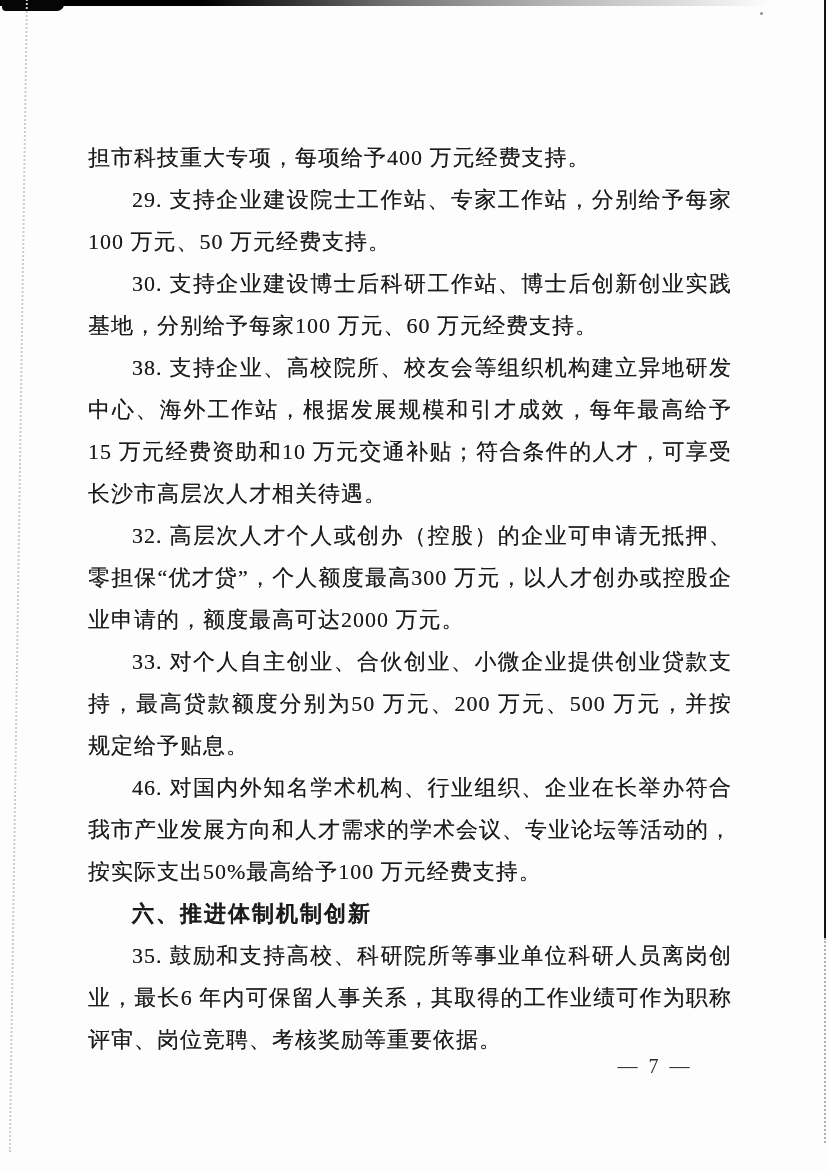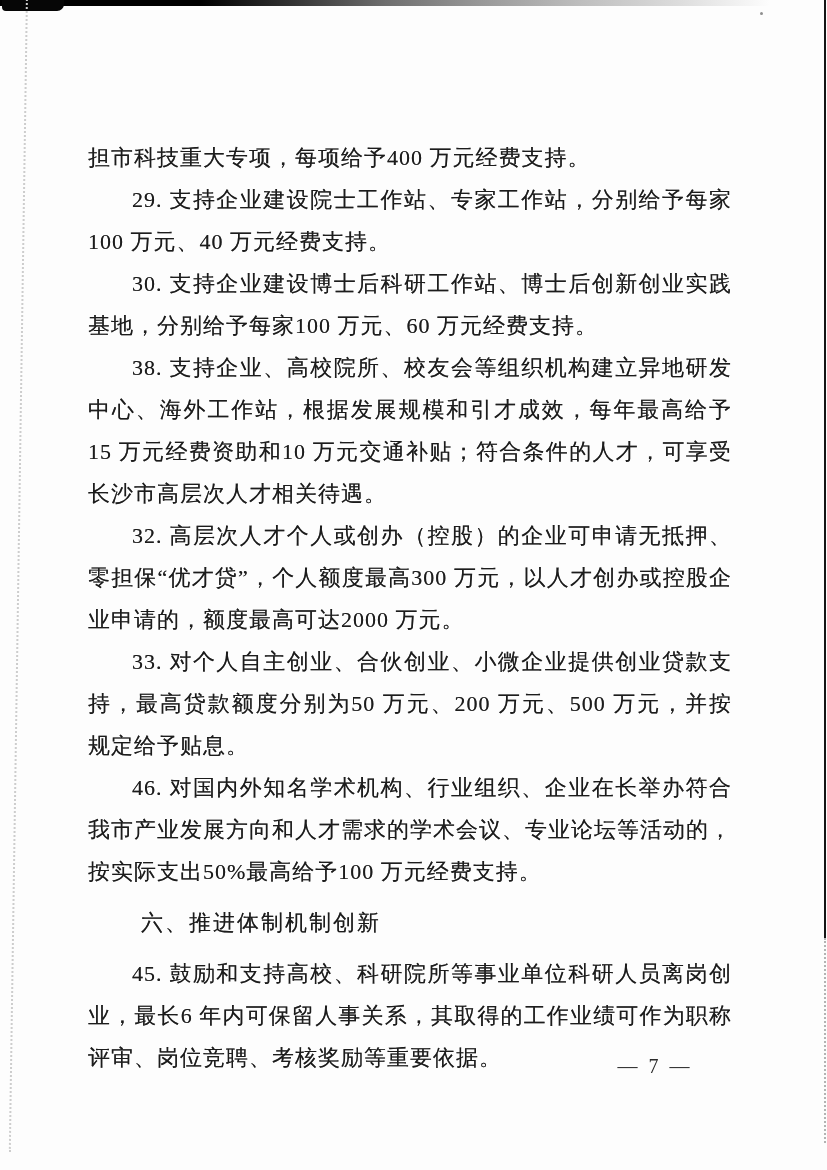--- a/index.html
+++ b/index.html
@@ -72,25 +72,25 @@
     text-shadow: 0 0 0.6px rgba(25,25,25,0.65);
   }
   .content p {
     margin: 0;
     text-indent: 2em;
   }
   .content p.continuation {
     text-indent: 0;
   }
   .content h2.section-heading {
-    margin: 9px;
+    margin: 0;
     text-indent: 2em;
     font-size: 22px;
     line-height: 42px;
-    font-weight: normal;
+    font-weight: bold;
     font-family: "Liberation Sans", sans-serif;
     letter-spacing: 2px;
   }
   .page-number {
     position: absolute;
     top: 1051px;
     left: 600px;
     width: 110px;
     text-align: center;
     font-size: 20px;
@@ -107,25 +107,25 @@
 
   <div class="art-top-bar"></div>
   <div class="art-top-blob"></div>
   <div class="art-left-line"></div>
   <div class="art-right-line"></div>
   <div class="art-right-line-dotted"></div>
   <div class="art-dot"></div>
 
   <main class="content">
     <p class="continuation">担市科技重大专项，每项给予400 万元经费支持。</p>
-    <p>29. 支持企业建设院士工作站、专家工作站，分别给予每家100 万元、40 万元经费支持。</p>
+    <p>29. 支持企业建设院士工作站、专家工作站，分别给予每家100 万元、50 万元经费支持。</p>
     <p>30. 支持企业建设博士后科研工作站、博士后创新创业实践基地，分别给予每家100 万元、60 万元经费支持。</p>
     <p>38. 支持企业、高校院所、校友会等组织机构建立异地研发中心、海外工作站，根据发展规模和引才成效，每年最高给予15 万元经费资助和10 万元交通补贴；符合条件的人才，可享受长沙市高层次人才相关待遇。</p>
     <p>32. 高层次人才个人或创办（控股）的企业可申请无抵押、零担保“优才贷”，个人额度最高300 万元，以人才创办或控股企业申请的，额度最高可达2000 万元。</p>
     <p>33. 对个人自主创业、合伙创业、小微企业提供创业贷款支持，最高贷款额度分别为50 万元、200 万元、500 万元，并按规定给予贴息。</p>
     <p>46. 对国内外知名学术机构、行业组织、企业在长举办符合我市产业发展方向和人才需求的学术会议、专业论坛等活动的，按实际支出50%最高给予100 万元经费支持。</p>
     <h2 class="section-heading">六、推进体制机制创新</h2>
-    <p>45. 鼓励和支持高校、科研院所等事业单位科研人员离岗创业，最长6 年内可保留人事关系，其取得的工作业绩可作为职称评审、岗位竞聘、考核奖励等重要依据。</p>
+    <p>35. 鼓励和支持高校、科研院所等事业单位科研人员离岗创业，最长6 年内可保留人事关系，其取得的工作业绩可作为职称评审、岗位竞聘、考核奖励等重要依据。</p>
   </main>
 
   <div class="page-number">— 7 —</div>
 
 </div>
 
 </body></html>

